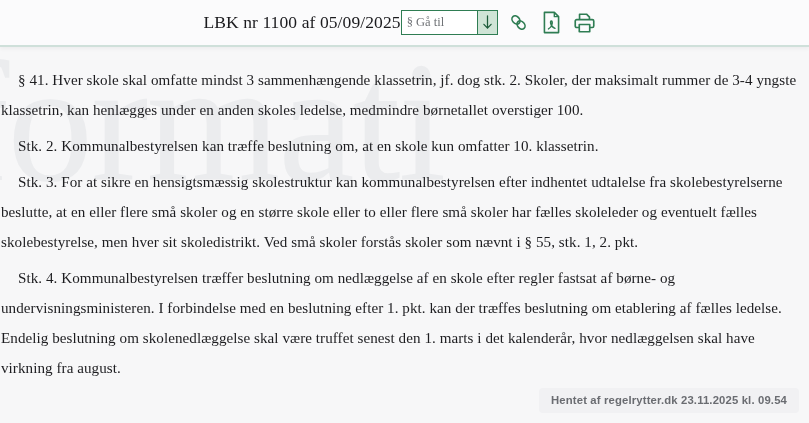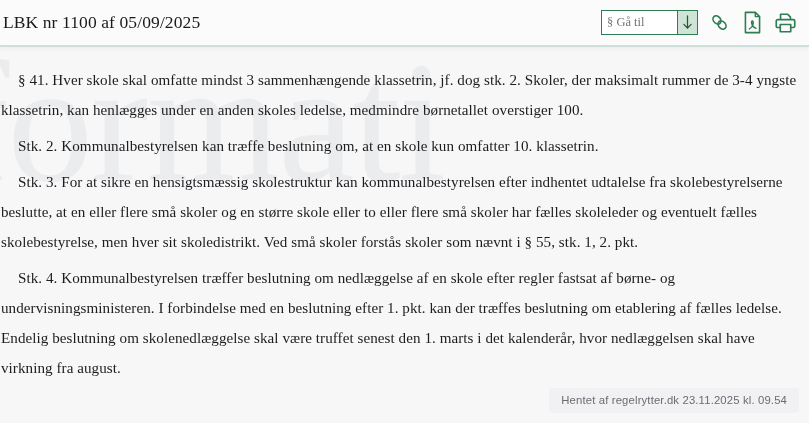--- a/index.html
+++ b/index.html
@@ -45,21 +45,21 @@
 
   
   .header {
     position: relative;
     z-index: 5;
     height: 47px;
     background: #fbfbfc;
     border-bottom: 2px solid #cfe0da;
     display: flex;
     align-items: center;
-    justify-content: space-between;
+    justify-content: center;
     padding: 0 8px 0 0;
     box-shadow: 0 2px 4px rgba(0,0,0,0.045);
   }
 
   .doc-title {
     font-family: "Liberation Serif", serif;
     font-size: 17.5px;
     color: #1b1b1e;
     letter-spacing: 0.1px;
     padding-left: 3px;
@@ -153,20 +153,21 @@
     bottom: 10px;
     z-index: 4;
     background: #f1f1f3;
     border-radius: 4px;
     padding: 6px 12px 7px 12px;
     font-family: "Liberation Sans", sans-serif;
     font-size: 11.3px;
     color: #6a6c71;
     letter-spacing: 0.15px;
     white-space: nowrap;
+    font-weight: bold;
   }
 </style>
 </head>
 <body>
 
 <div class="watermark">
   <div class="watermark-text">nformati</div>
 </div>
 
 <div class="header">

